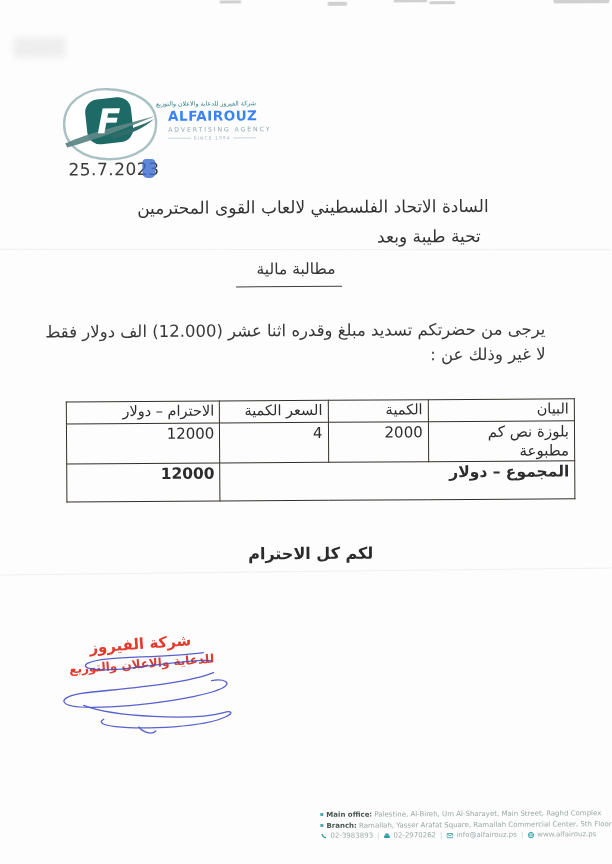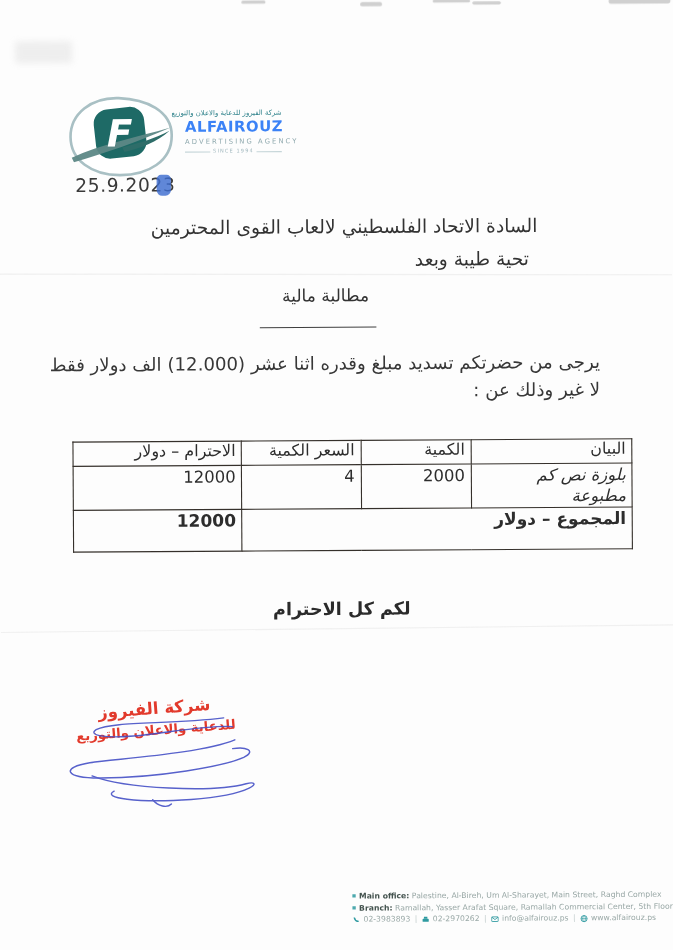--- a/index.html
+++ b/index.html
@@ -26,30 +26,30 @@
   .logo-since .rule { flex:1; height:1px; background:#c6d6d9; }
 
   
   .date { position:absolute; left:70px; top:158px; font-size:17px; color:#3a3a3a; letter-spacing:.5px; }
   .marker { position:absolute; left:74px; top:0px; width:13px; height:19px; background:#3d6cd0; opacity:.82; border-radius:4px 4px 5px 5px; }
 
   
   .salutation-block { position:absolute; left:138px; top:192px; width:352px; direction:rtl; text-align:right; font-size:17px; color:#333; line-height:30px; white-space:nowrap; }
   .greeting { padding-left:0; padding-right:8px; }
   .subject { position:absolute; left:205px; top:260px; width:170px; text-align:center; font-size:15.5px; color:#333; direction:rtl; }
-  .subject span { display:inline-block; border-bottom:1.3px solid #3f3f3f; padding:0 6px 19px 20px; }
+  .subject span { display:inline-block; border-bottom:1.3px solid #3f3f3f; padding:0 6px 8px 20px; }
   .body-text { position:absolute; left:66px; top:318px; width:480px; direction:rtl; text-align:right; font-size:16.5px; color:#383838; line-height:25px; white-space:nowrap; }
 
   
   .inv-table { position:absolute; left:66px; top:400px; width:509px; border-collapse:collapse; direction:rtl; table-layout:fixed; font-size:15px; color:#2d2d2d; }
   .inv-table td { border:1.2px solid #35302b; padding:1px 5px 0 5px; vertical-align:top; }
   .inv-table .head td { height:20px; font-size:14.5px; }
   .inv-table .item td { height:38px; }
   .inv-table .total td { height:36px; font-weight:bold; font-size:15.5px; }
-  .desc span { display:inline-block; max-width:84px; line-height:19px;font-style:italic; }
+  .desc span { display:inline-block; max-width:84px; line-height:19px; }
   .c-desc { width:146px; } .c-qty { width:100px; } .c-price { width:108px; } .c-total { width:153px; }
 
   .closing { position:absolute; left:160px; top:544px; width:300px; text-align:center; font-weight:bold; font-size:16px; color:#2b2b2b; direction:rtl; }
 
   
   .stamp { position:absolute; left:52px; top:634px; width:175px; text-align:center; transform:rotate(-4deg); color:#e23a2c; font-weight:bold; direction:rtl; }
   .stamp-l1 { font-size:15px; letter-spacing:.5px; }
   .stamp-l2 { font-size:12px; margin-top:4px; white-space:nowrap; }
   .signature { position:absolute; left:42px; top:632px; width:220px; height:105px; }
 
@@ -91,21 +91,21 @@
         <div class="logo-tag">ADVERTISING AGENCY</div>
         <div class="logo-since">
           <span class="rule"></span>
           <span>SINCE 1994</span>
           <span class="rule"></span>
         </div>
       </div>
     </div>
 
     <div class="date">
-      <span>25.9.2023</span>
+      <span>25.7.2023</span>
       <span class="marker"></span>
     </div>
 
     <div class="salutation-block">
       <div>السادة الاتحاد الفلسطيني لالعاب القوى المحترمين</div>
       <div class="greeting">تحية طيبة وبعد</div>
     </div>
 
     <div class="subject">
       <span>مطالبة مالية</span>

